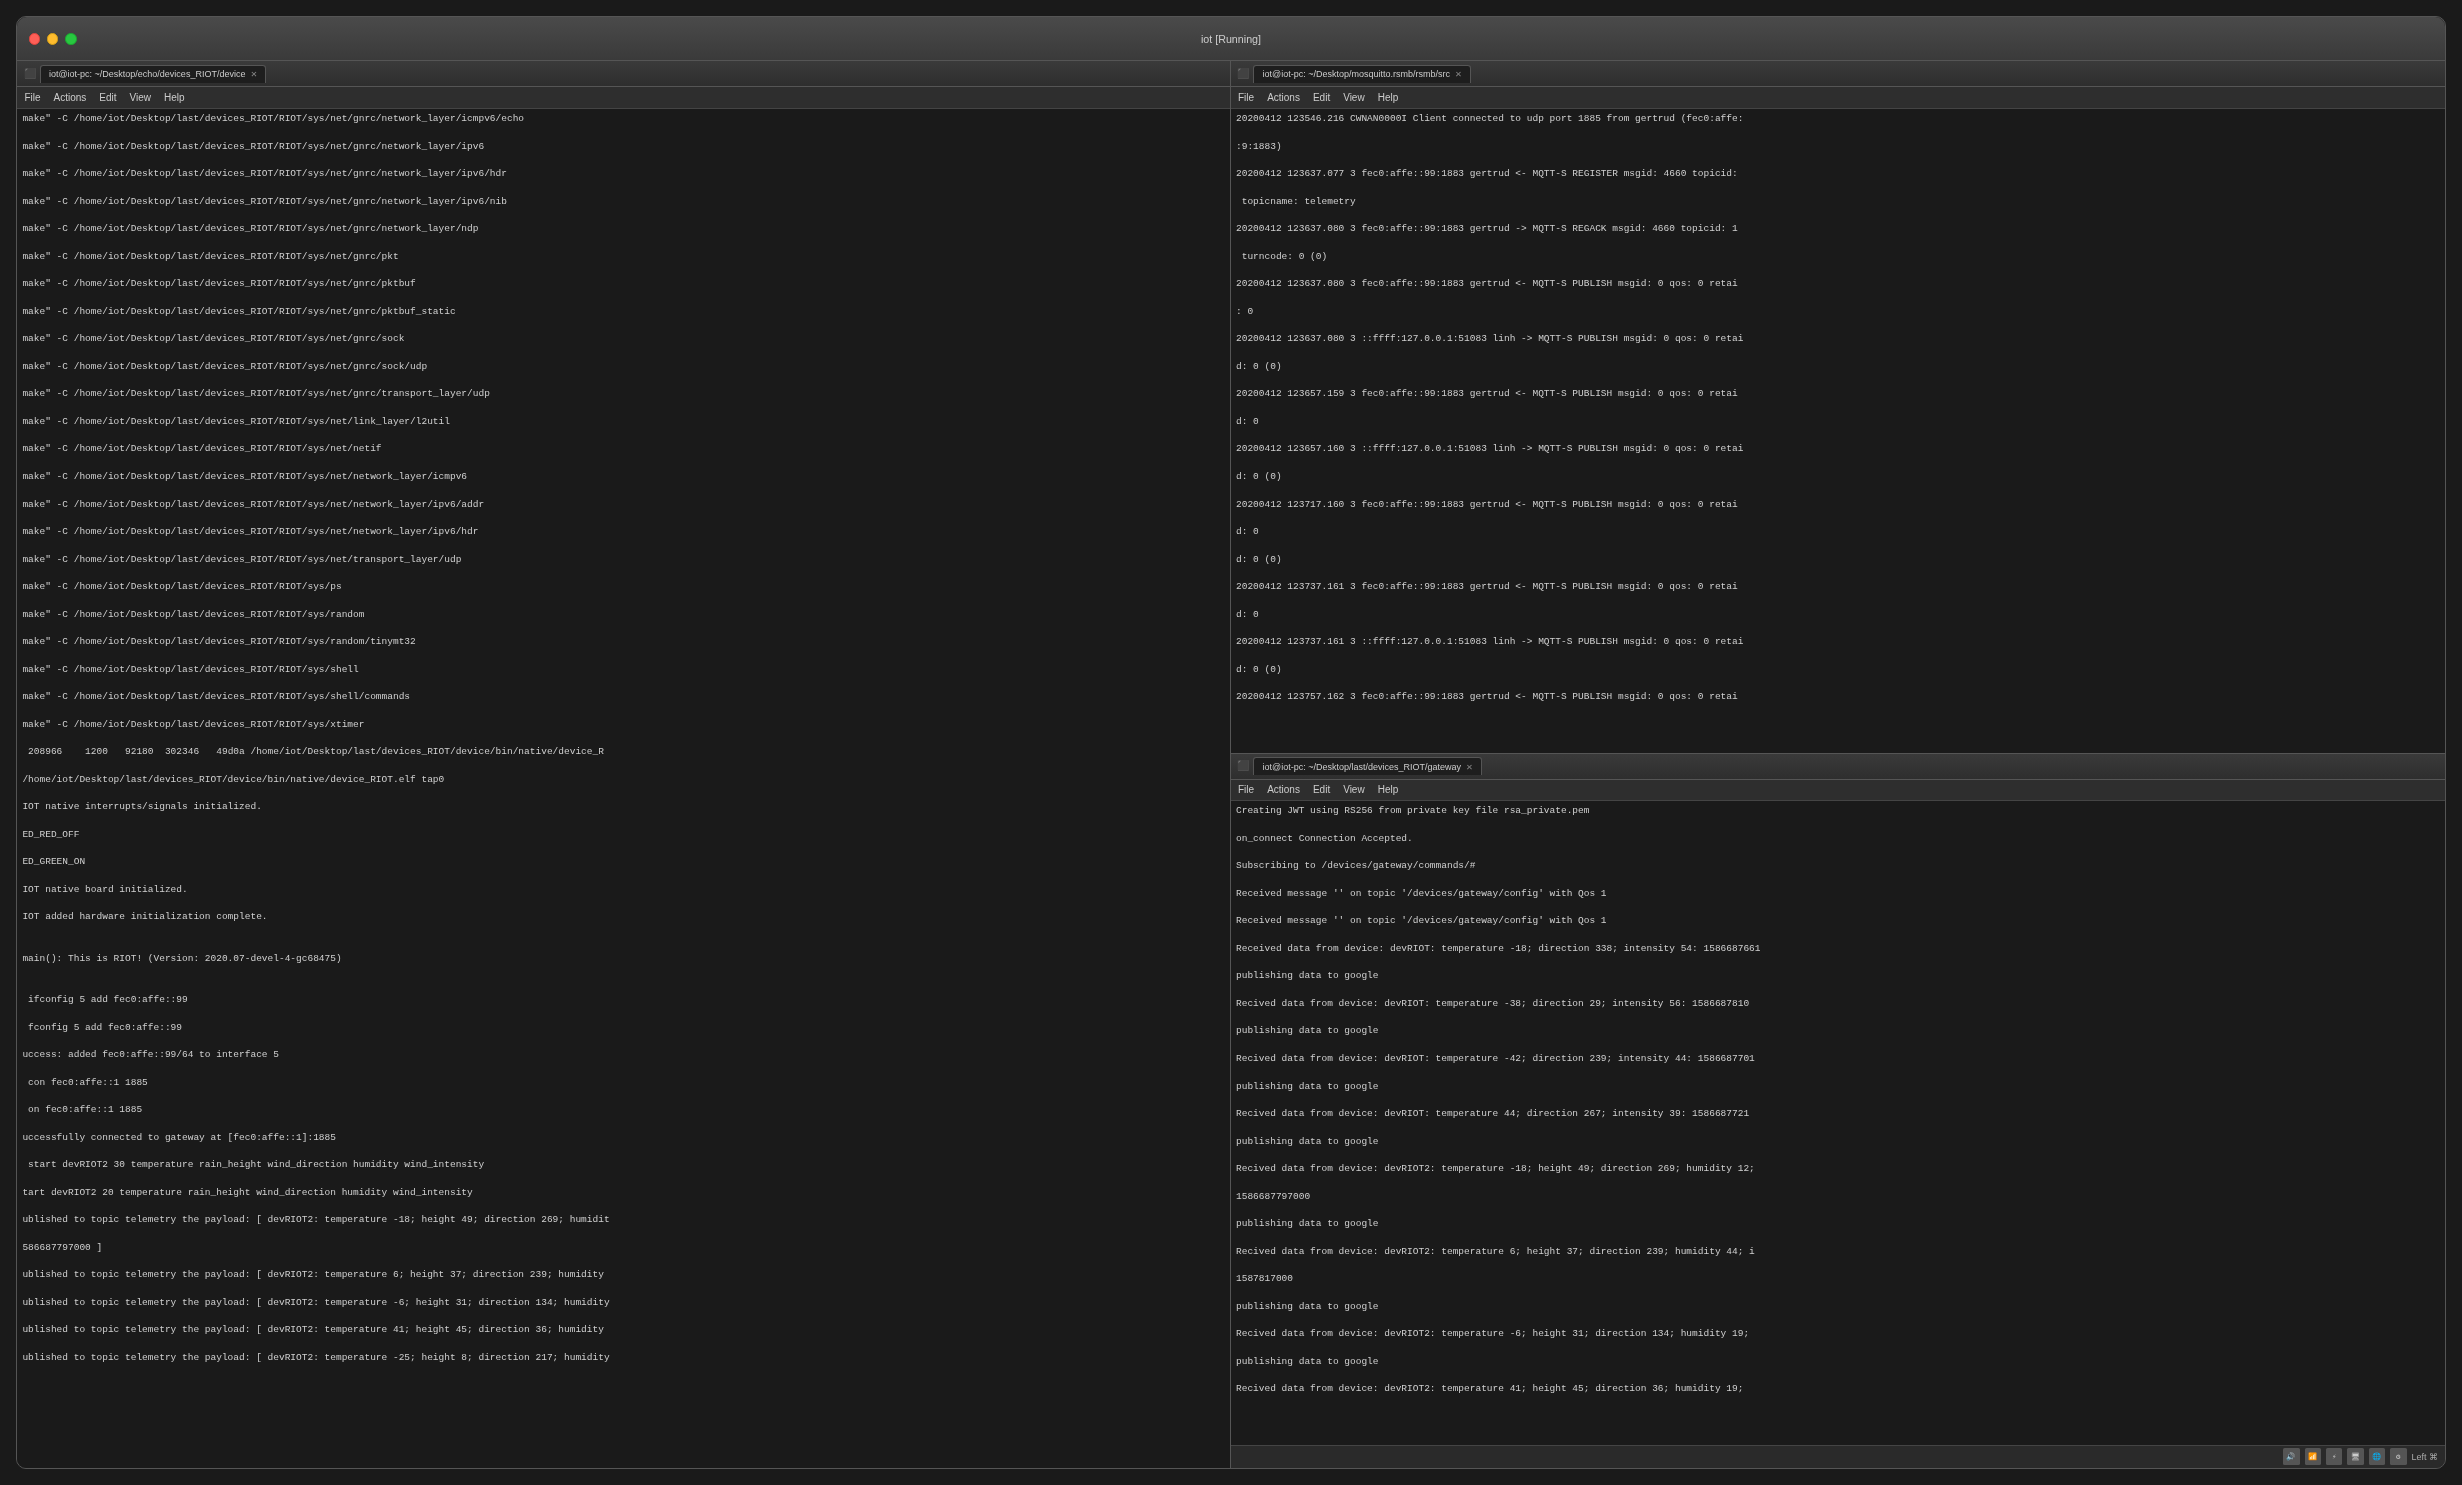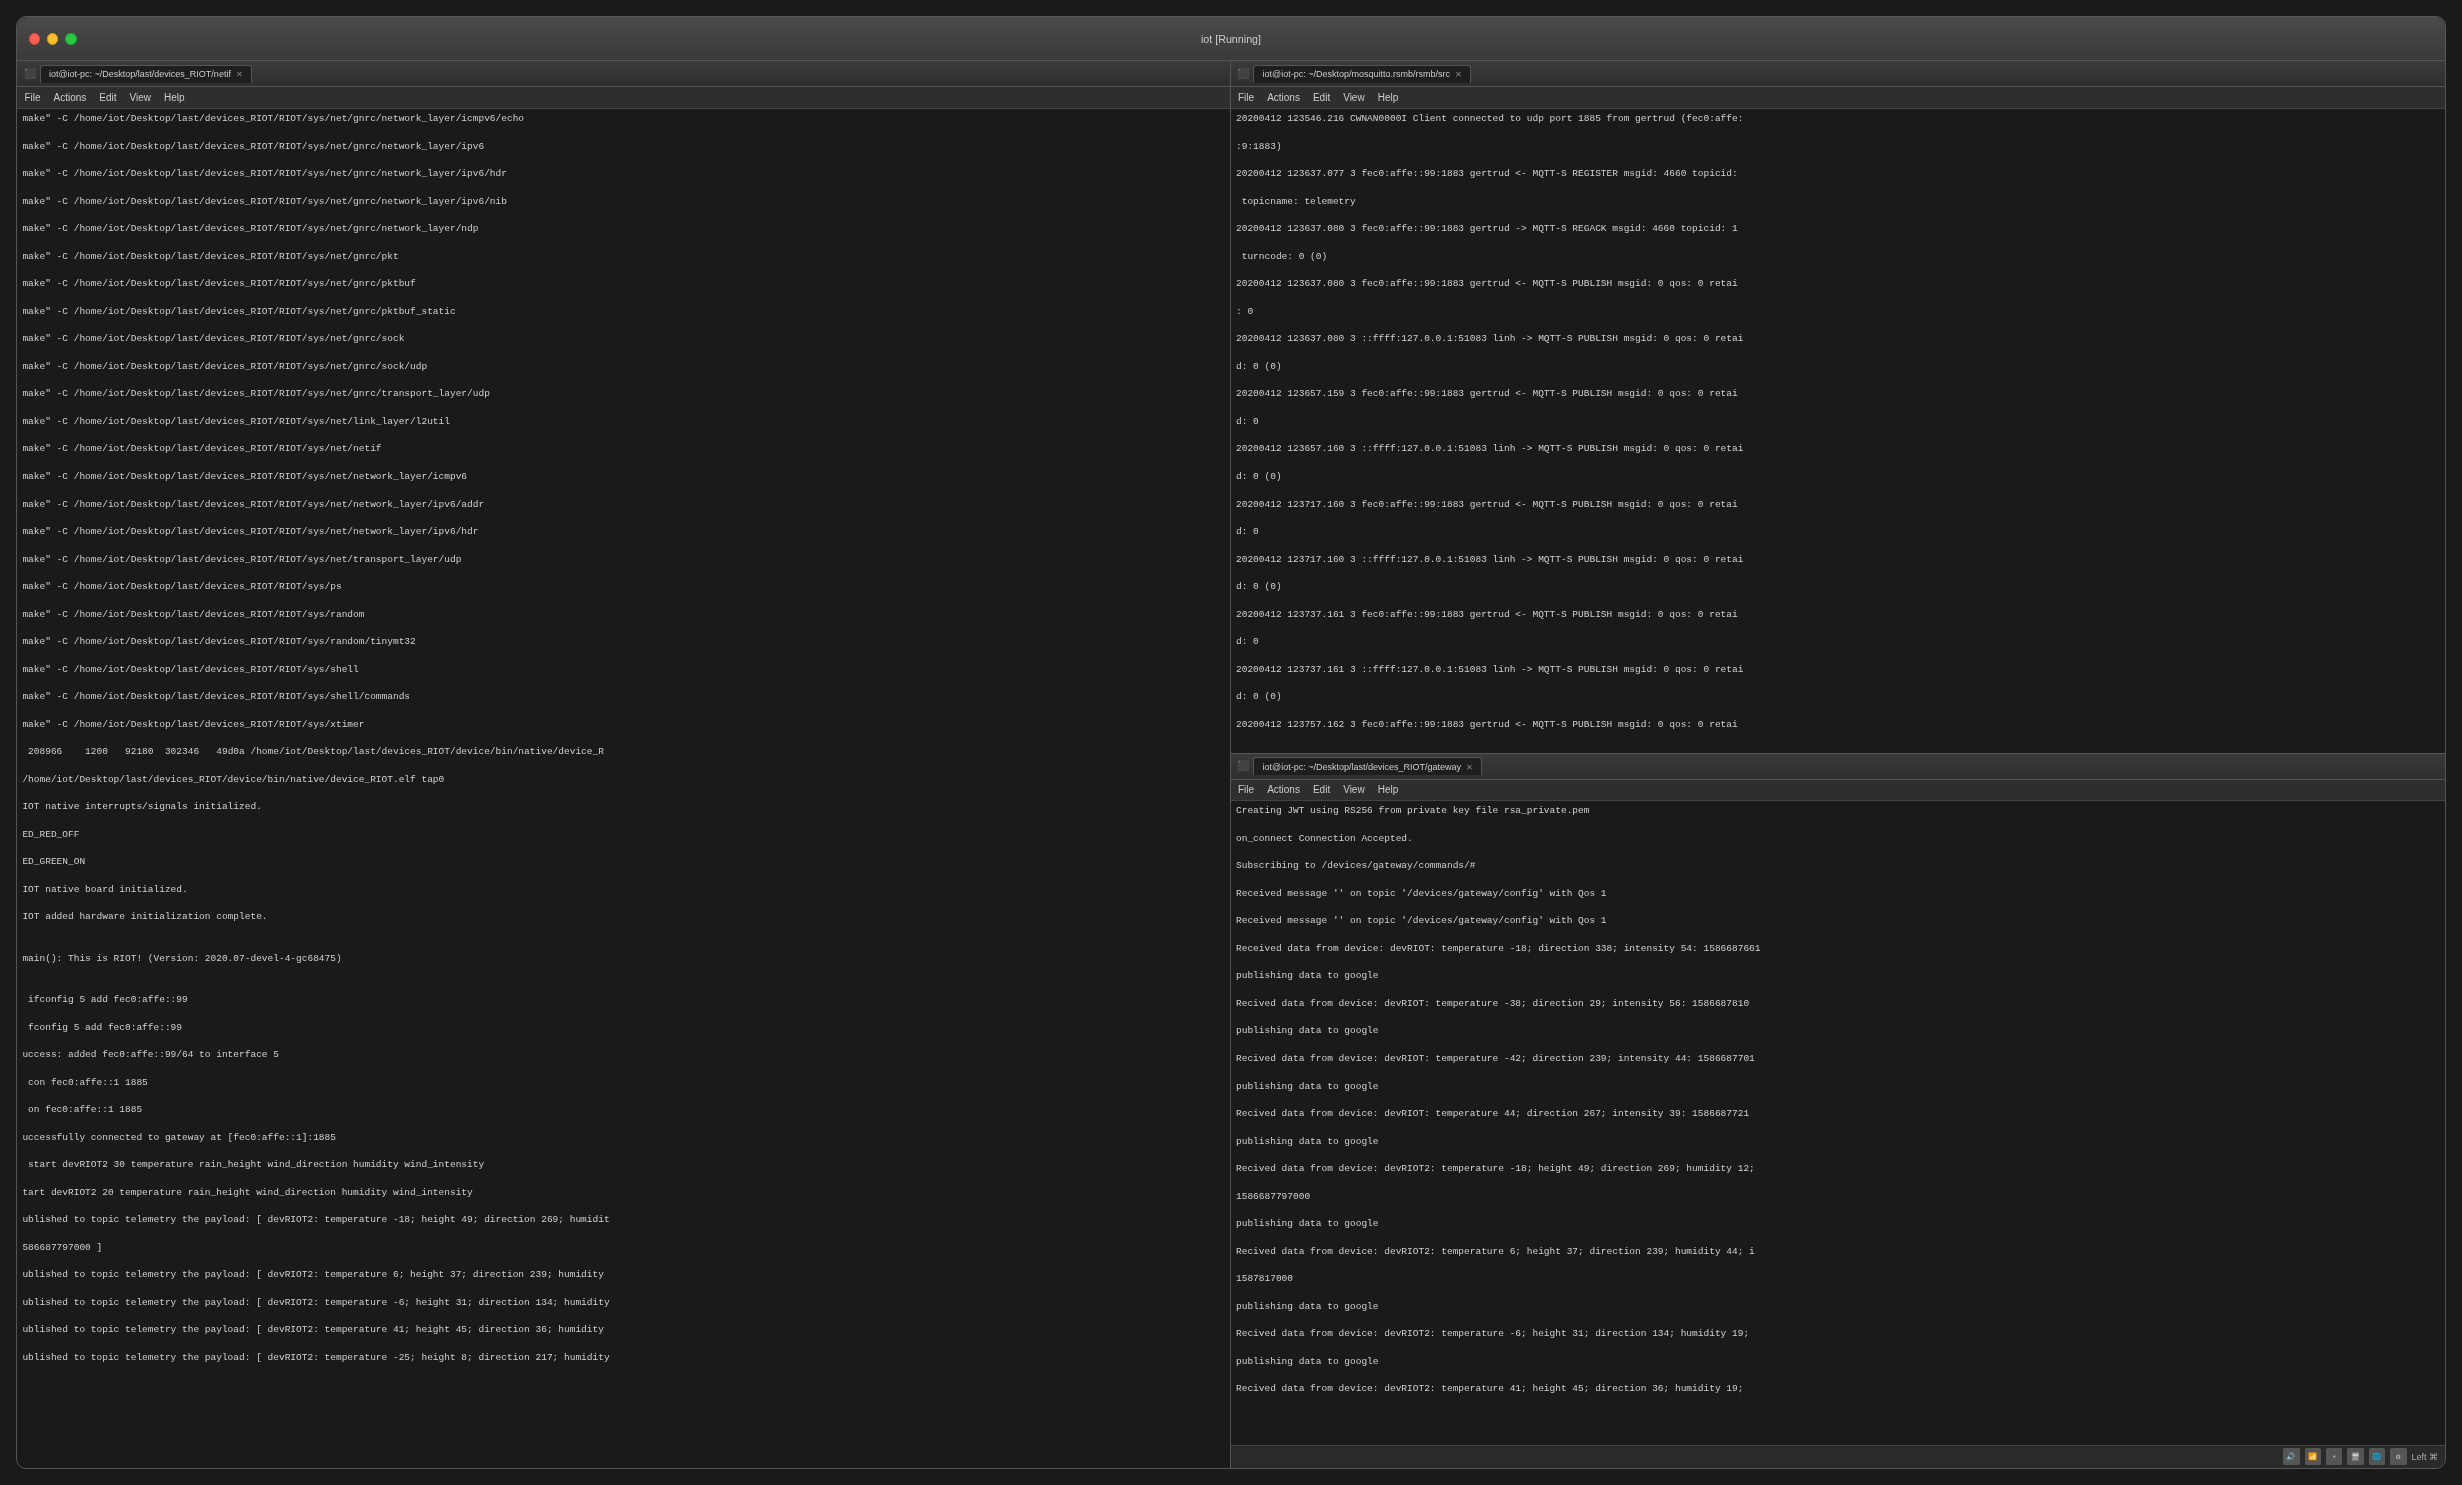--- a/index.html
+++ b/index.html
@@ -212,21 +212,21 @@
     </div>
     <span class="main-title">iot [Running]</span>
   </div>
 
   <div class="main-content">
 
     <div class="left-panel">
       <div class="tab-bar">
         <span class="terminal-dot">⬛</span>
         <div class="tab">
-          <span>iot@iot-pc: ~/Desktop/last/devices_RIOT/netif</span>
+          <span>iot@iot-pc: ~/Desktop/echo/devices_RIOT/device</span>
           <span class="tab-close">✕</span>
         </div>
       </div>
       <div class="menu-bar">
         <span class="menu-item">File</span>
         <span class="menu-item">Actions</span>
         <span class="menu-item">Edit</span>
         <span class="menu-item">View</span>
         <span class="menu-item">Help</span>
       </div>
@@ -305,21 +305,20 @@
 <span class="line">20200412 123637.080 3 fec0:affe::99:1883 gertrud &lt;- MQTT-S PUBLISH msgid: 0 qos: 0 retai</span>
 <span class="line">: 0</span>
 <span class="line">20200412 123637.080 3 ::ffff:127.0.0.1:51083 linh -&gt; MQTT-S PUBLISH msgid: 0 qos: 0 retai</span>
 <span class="line">d: 0 (0)</span>
 <span class="line">20200412 123657.159 3 fec0:affe::99:1883 gertrud &lt;- MQTT-S PUBLISH msgid: 0 qos: 0 retai</span>
 <span class="line">d: 0</span>
 <span class="line">20200412 123657.160 3 ::ffff:127.0.0.1:51083 linh -&gt; MQTT-S PUBLISH msgid: 0 qos: 0 retai</span>
 <span class="line">d: 0 (0)</span>
 <span class="line">20200412 123717.160 3 fec0:affe::99:1883 gertrud &lt;- MQTT-S PUBLISH msgid: 0 qos: 0 retai</span>
 <span class="line">d: 0</span>
-<span class="line">20200412 123717.160 3 ::ffff:127.0.0.1:51083 linh -&gt; MQTT-S PUBLISH msgid: 0 qos: 0 retai</span>
 <span class="line">d: 0 (0)</span>
 <span class="line">20200412 123737.161 3 fec0:affe::99:1883 gertrud &lt;- MQTT-S PUBLISH msgid: 0 qos: 0 retai</span>
 <span class="line">d: 0</span>
 <span class="line">20200412 123737.161 3 ::ffff:127.0.0.1:51083 linh -&gt; MQTT-S PUBLISH msgid: 0 qos: 0 retai</span>
 <span class="line">d: 0 (0)</span>
 <span class="line">20200412 123757.162 3 fec0:affe::99:1883 gertrud &lt;- MQTT-S PUBLISH msgid: 0 qos: 0 retai</span></div>
       </div>
 
       <div class="terminal-window" style="flex: 1;">
         <div class="tab-bar">

